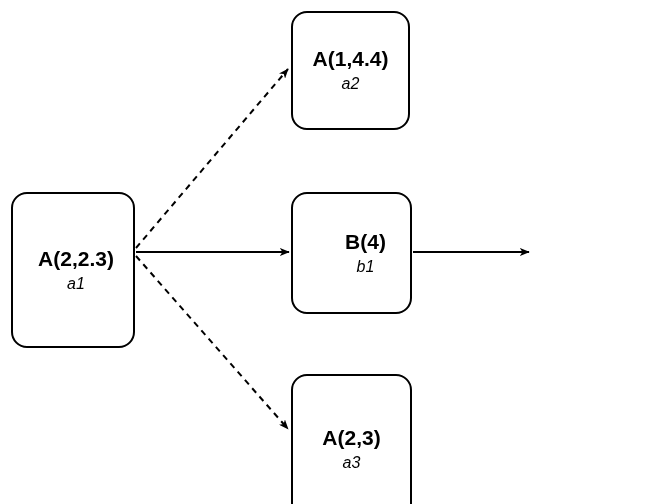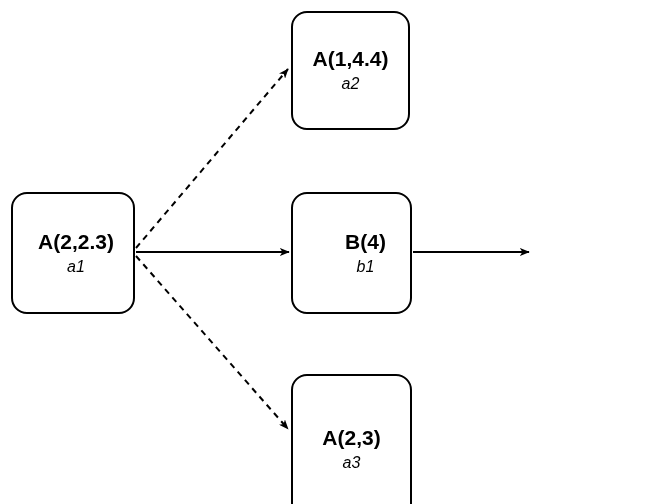--- a/index.html
+++ b/index.html
@@ -48,21 +48,21 @@
   .node-subtitle {
     font-size: 16px;
     font-style: italic;
     color: #000000;
     line-height: 1.2;
     margin-top: 4px;
     white-space: nowrap;
     text-align: right;
   }
   
-  #node-a1 { left: 11px;  top: 192px; width: 124px; height: 122px; padding-left: 6px; }
+  #node-a1 { left: 11px;  top: 192px; width: 124px; height: 156px; padding-left: 6px; }
   #node-a2 { left: 291px; top: 11px;  width: 119px; height: 119px; }
   #node-b1 { left: 291px; top: 192px; width: 121px; height: 122px; padding-left: 28px; }
   #node-a4 { left: 531px; top: 192px; width: 120px; height: 122px; }
   #node-a3 { left: 291px; top: 374px; width: 121px; height: 150px; }
 </style>
 </head>
 <body>
 
 <div id="canvas">
 

